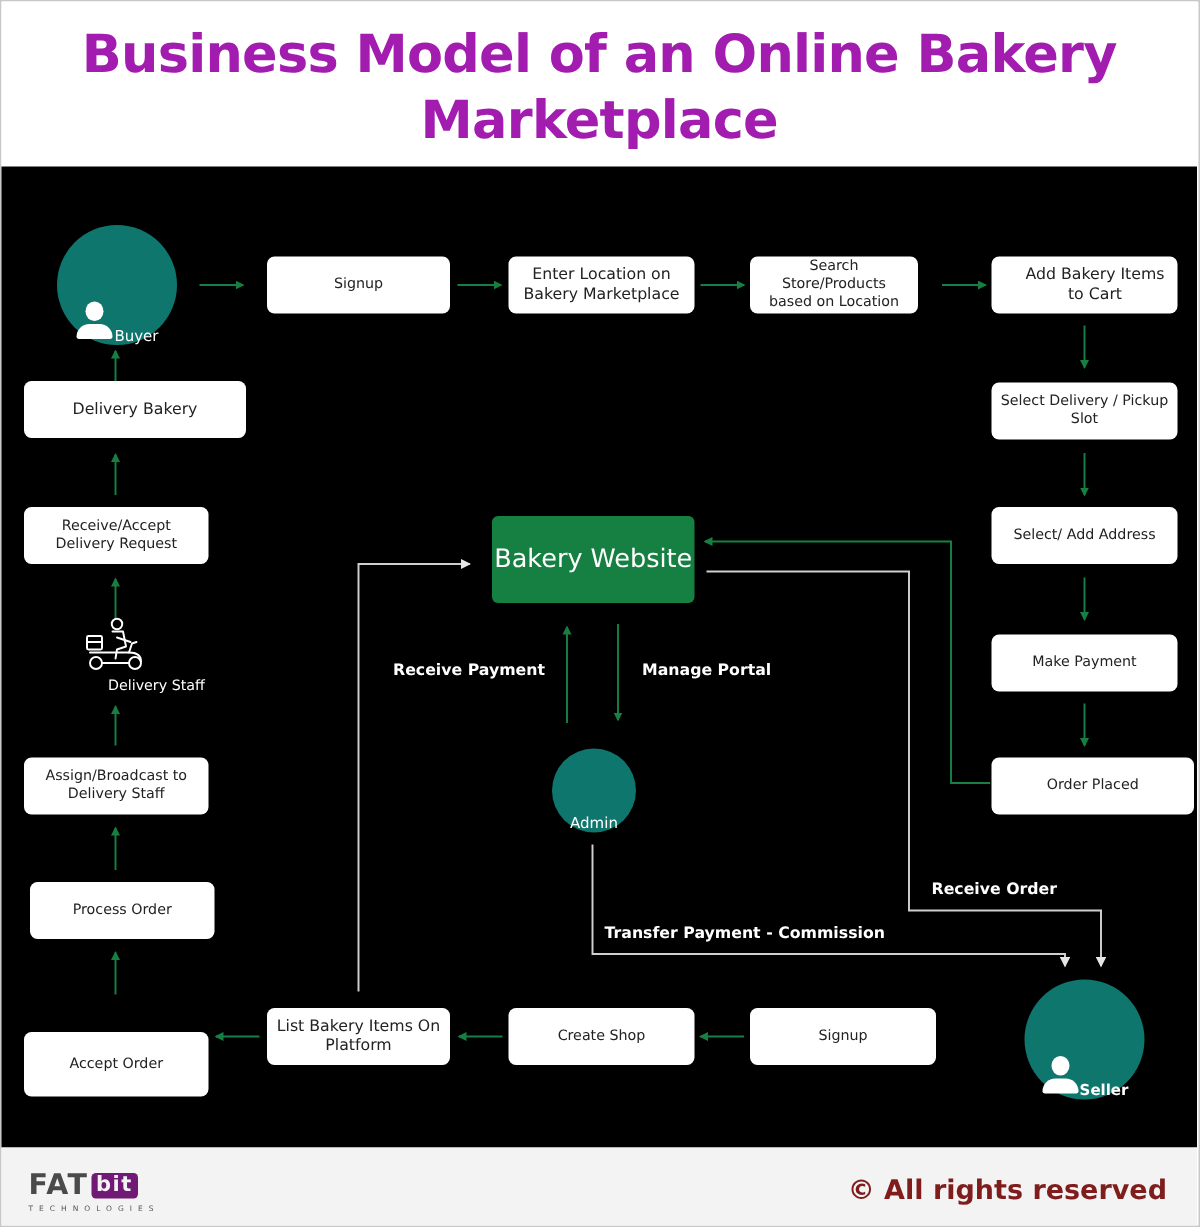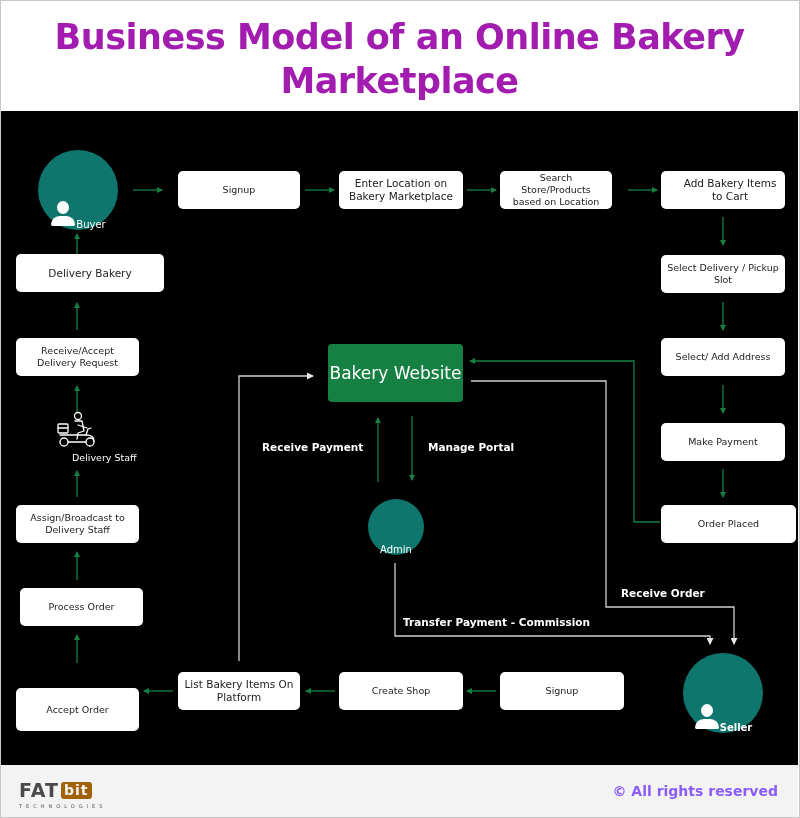--- a/index.html
+++ b/index.html
@@ -15,23 +15,23 @@
   .circle { position: absolute; border-radius: 50%; background: #0f766e; display: flex; flex-direction: row; align-items: flex-end; justify-content: center; color: #fff; font-family: "DejaVu Sans", sans-serif; font-size: 10px; }
   .person { position: relative; width: 26px; height: 26px; margin-bottom: 3px; }
   .person .head { position: absolute; left: 7px; top: 0; width: 12px; height: 13px; border-radius: 50%; background: #fff; }
   .person .torso { position: absolute; left: 1px; top: 15px; width: 24px; height: 10px; border-radius: 12px 12px 2px 2px; background: #fff; }
   .website { position: absolute; background: #168042; border-radius: 4px; color: #fff; display: flex; align-items: center; justify-content: center; text-align: center; font-family: "DejaVu Sans", sans-serif; font-size: 17px; line-height: 20px; }
   .flow-label { position: absolute; color: #fff; font-family: "DejaVu Sans", sans-serif; font-weight: bold; font-size: 10.5px; white-space: nowrap; }
   .staff-label { position: absolute; color: #fff; font-family: "DejaVu Sans", sans-serif; font-size: 9.5px; white-space: nowrap; margin-left: 25px; }
   svg.lines { position: absolute; left: 0; top: 0; width: 800px; height: 818px; pointer-events: none; }
   #logo { position: absolute; left: 18px; top: 14px; }
   #logo-main { font-family: "DejaVu Sans", sans-serif; font-weight: bold; font-size: 19px; color: #4a4a4a; letter-spacing: 1px; display: flex; align-items: center; }
-  #logo-bit { display: inline-block; background: #a16207; color: #f3f3f3; font-size: 14px; padding: 0 3px; border-radius: 3px; margin-left: 2px; line-height: 17px; }
+  #logo-bit { display: inline-block; background: #701a75; color: #f3f3f3; font-size: 14px; padding: 0 3px; border-radius: 3px; margin-left: 2px; line-height: 17px; }
   #logo-sub { font-family: "DejaVu Sans", sans-serif; font-size: 5px; letter-spacing: 4px; color: #555; margin-top: 2px; }
-  #copyright { position: absolute; right: 20px; top: 18px; font-family: "DejaVu Sans", sans-serif; font-weight: bold; font-size: 14px; color: #8b5cf6; text-align: right; }
+  #copyright { position: absolute; right: 20px; top: 18px; font-family: "DejaVu Sans", sans-serif; font-weight: bold; font-size: 18px; color: #7f1d1d; text-align: right; }
 </style>
 </head>
 <body>
 
 <div id="frame"></div>
 
 <div id="header">
   <div id="title">
     <div>Business Model of an Online Bakery</div>
     <div>Marketplace</div>

